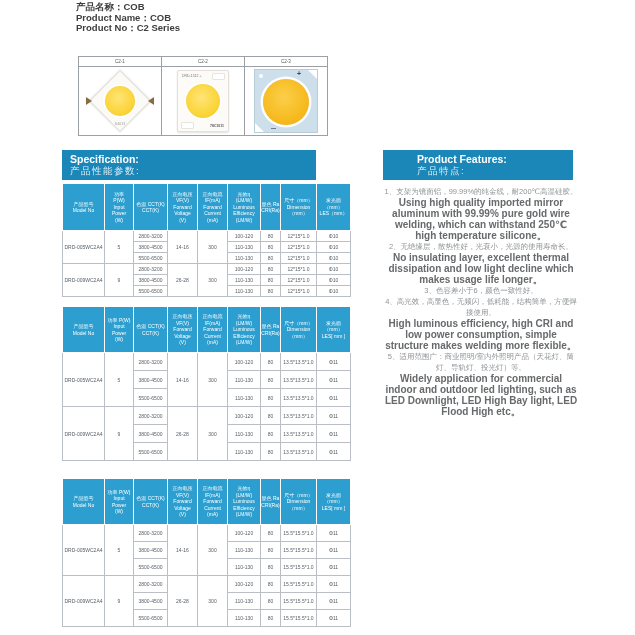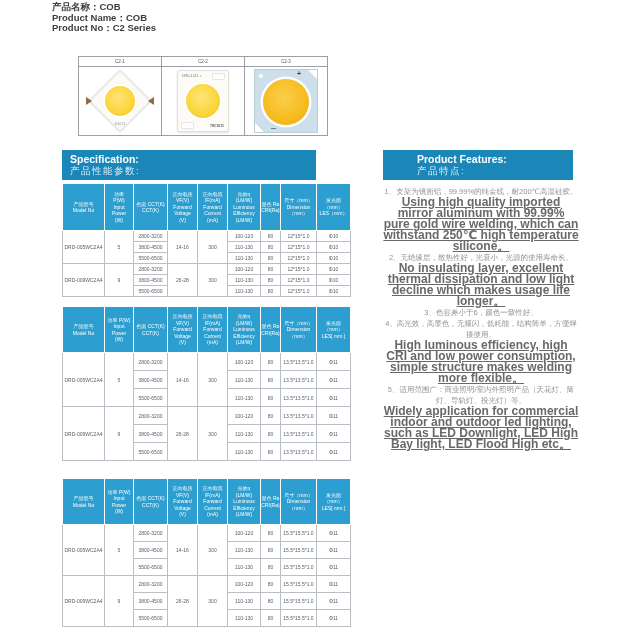--- a/index.html
+++ b/index.html
@@ -1,20 +1,20 @@
 <!DOCTYPE html>
 <html style="--bar_blue: #1a87b8; --table_header_blue: #2c9fd0; --cell_border: #b9bfc4; --table_text: #5a6168; --title_text: #3d3d3d; --feature_zh: #8f9396; --feature_en: #67696b; --board_blue: #ccdfeb;"><head>
 <meta charset="utf-8">
 <style>
   html,body{margin:0;padding:0;width:635px;height:635px;overflow:hidden;background:#fff;
     font-family:"Liberation Sans","DejaVu Sans",sans-serif;}
   .page{position:absolute;inset:0;width:635px;height:635px;background:#fff;}
 
   
-  .title-block{position:absolute;left:52px;top:2px;color:var(--title_text);}
+  .title-block{position:absolute;left:76px;top:2px;color:var(--title_text);}
   .title-block div{font-size:9.5px;font-weight:bold;line-height:10.5px;white-space:nowrap;}
 
   
   .images{position:absolute;left:78px;top:56px;width:250px;display:flex;border:1px solid #9aa0a5;box-sizing:border-box;background:#fff;}
   .img-col{flex:1;border-right:1px solid #9aa0a5;display:flex;flex-direction:column;}
   .img-col:last-child{border-right:none;}
   .img-label{height:9px;border-bottom:1px solid #9aa0a5;font-size:4.5px;text-align:center;color:#555;line-height:9px;}
   .img-cell{height:68px;position:relative;background:#fff;overflow:hidden;}
   .circle{position:absolute;left:50%;top:50%;transform:translate(-50%,-50%);border-radius:50%;
     background:radial-gradient(circle at 45% 40%,#ffe477,#fbd53a 60%,#f0c526);}
@@ -56,21 +56,21 @@
   table{border-collapse:collapse;width:288px;table-layout:fixed;}
   th{background:var(--table_header_blue);color:#fff;font-size:5px;font-weight:normal;
     border:1px solid #fff;padding:0;line-height:6.5px;text-align:center;vertical-align:middle;}
   td{border:1px solid var(--cell_border);font-size:5px;color:var(--table_text);text-align:center;
     padding:0 1px;line-height:6px;word-break:break-all;vertical-align:middle;background:#fff;}
 
   
   .features-body{position:absolute;left:383px;top:186px;width:196px;text-align:center;}
   .features-body p{margin:0;}
   .f-zh{font-size:7.5px;color:var(--feature_zh);line-height:11px;}
-  .f-en{font-size:12px;color:var(--feature_en);font-weight:bold;line-height:11px;text-decoration:underline;}
+  .f-en{font-size:10px;color:var(--feature_en);font-weight:bold;line-height:11px;}
 </style>
 </head>
 <body>
 
 <div class="page">
 
   <header class="title-block">
     <div>产品名称：COB</div>
     <div>Product Name：COB</div>
     <div>Product No：C2 Series</div>

